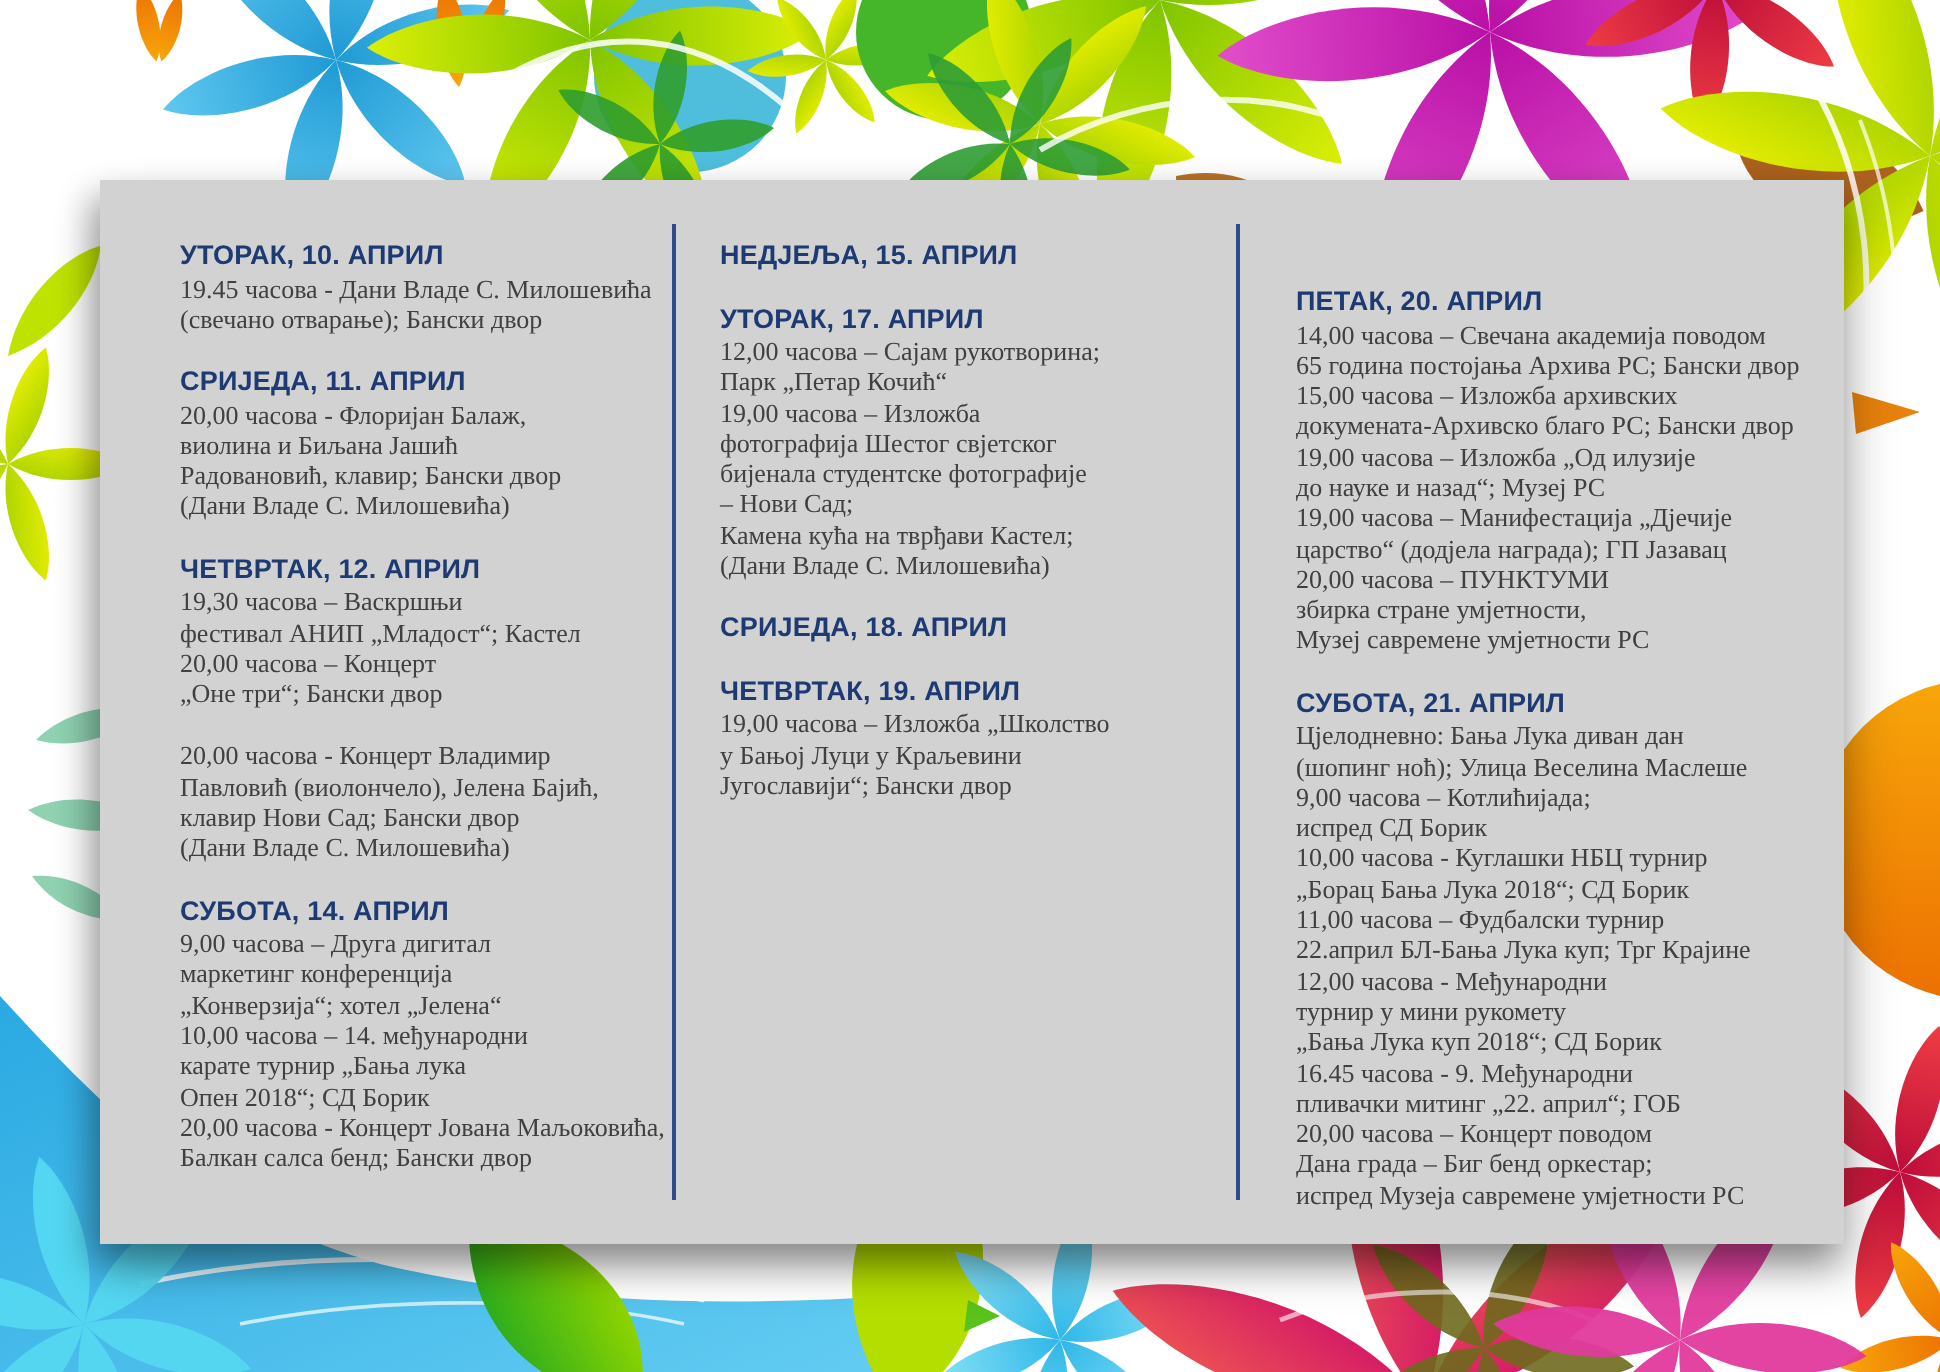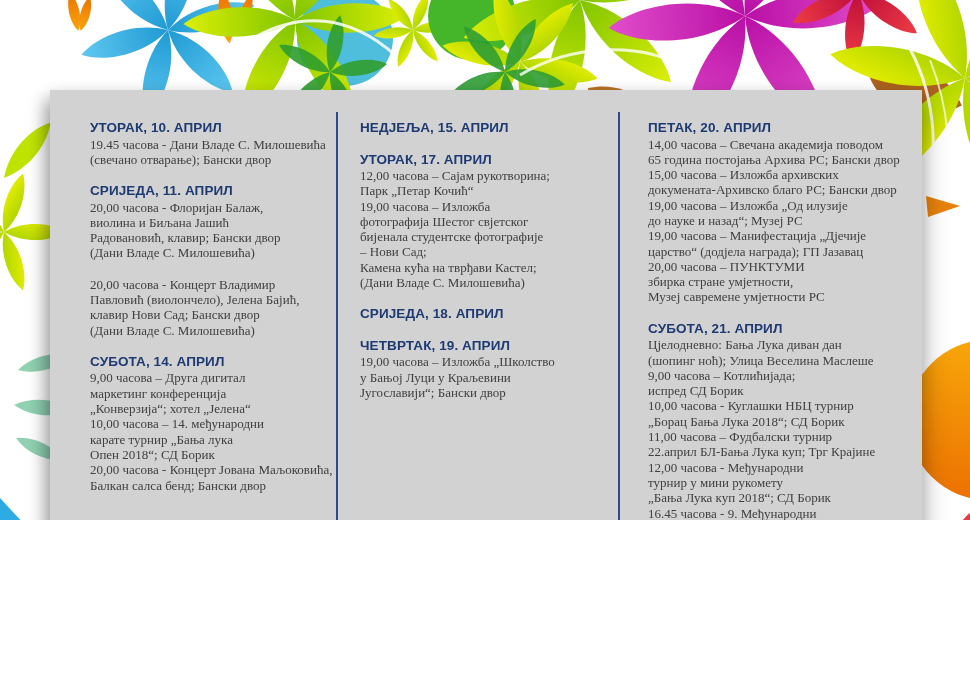--- a/index.html
+++ b/index.html
@@ -1,32 +1,32 @@
 <!DOCTYPE html>
 <html><head>
 <meta charset="utf-8">
 <style>
   html,body{margin:0;padding:0;background:#ffffff;}
   .stage{
-    position:relative;width:970px;height:520px;overflow:hidden;background:#ffffff;
+    position:relative;width:970px;height:686px;overflow:hidden;background:#ffffff;
     font-family:"Liberation Sans",sans-serif;
   }
   .floral{position:absolute;left:0;top:0;width:970px;height:686px;z-index:1;}
   .panel{
     position:absolute;left:50px;top:90px;width:872px;height:532px;z-index:2;
     background:#d2d2d2;
     box-shadow:-5px 9px 16px rgba(0,0,0,.32), 5px 12px 22px rgba(0,0,0,.22);
   }
   .divider{position:absolute;top:22px;height:488px;width:2px;background:#2d4a8a;}
   .divider.d1{left:286px;}
   .divider.d2{left:568px;}
   .col{position:absolute;top:30px;}
   .col.c1{left:40px;width:250px;}
   .col.c2{left:310px;width:240px;}
-  .col.c3{left:598px;width:282px;}
+  .col.c3{left:598px;width:282px;margin-top:23px;}
   .section{margin:0 0 16px 0;}
   .day-header{
     font-family:"Liberation Sans",sans-serif;font-weight:bold;font-size:13.5px;
     line-height:15.5px;color:#1e3a72;letter-spacing:.1px;margin:0 0 1px 0;
   }
   .day-body{
     font-family:"Liberation Serif",serif;font-size:13px;line-height:15.3px;
     color:#404040;white-space:pre-line;margin:0;
   }
 </style>
@@ -169,20 +169,27 @@
 (свечано отварање); Бански двор</div>
       </div>
       <div class="section">
         <div class="day-header">СРИЈЕДА, 11. АПРИЛ</div>
         <div class="day-body">20,00 часова - Флоријан Балаж,
 виолина и Биљана Јашић
 Радовановић, клавир; Бански двор
 (Дани Владе С. Милошевића)</div>
       </div>
       <div class="section">
+        <div class="day-header">ЧЕТВРТАК, 12. АПРИЛ</div>
+        <div class="day-body">19,30 часова – Васкршњи
+фестивал АНИП „Младост“; Кастел
+20,00 часова – Концерт
+„Оне три“; Бански двор</div>
+      </div>
+      <div class="section">
         <div class="day-body">20,00 часова - Концерт Владимир
 Павловић (виолончело), Јелена Бајић,
 клавир Нови Сад; Бански двор
 (Дани Владе С. Милошевића)</div>
       </div>
       <div class="section">
         <div class="day-header">СУБОТА, 14. АПРИЛ</div>
         <div class="day-body">9,00 часова – Друга дигитал
 маркетинг конференција
 „Конверзија“; хотел „Јелена“

